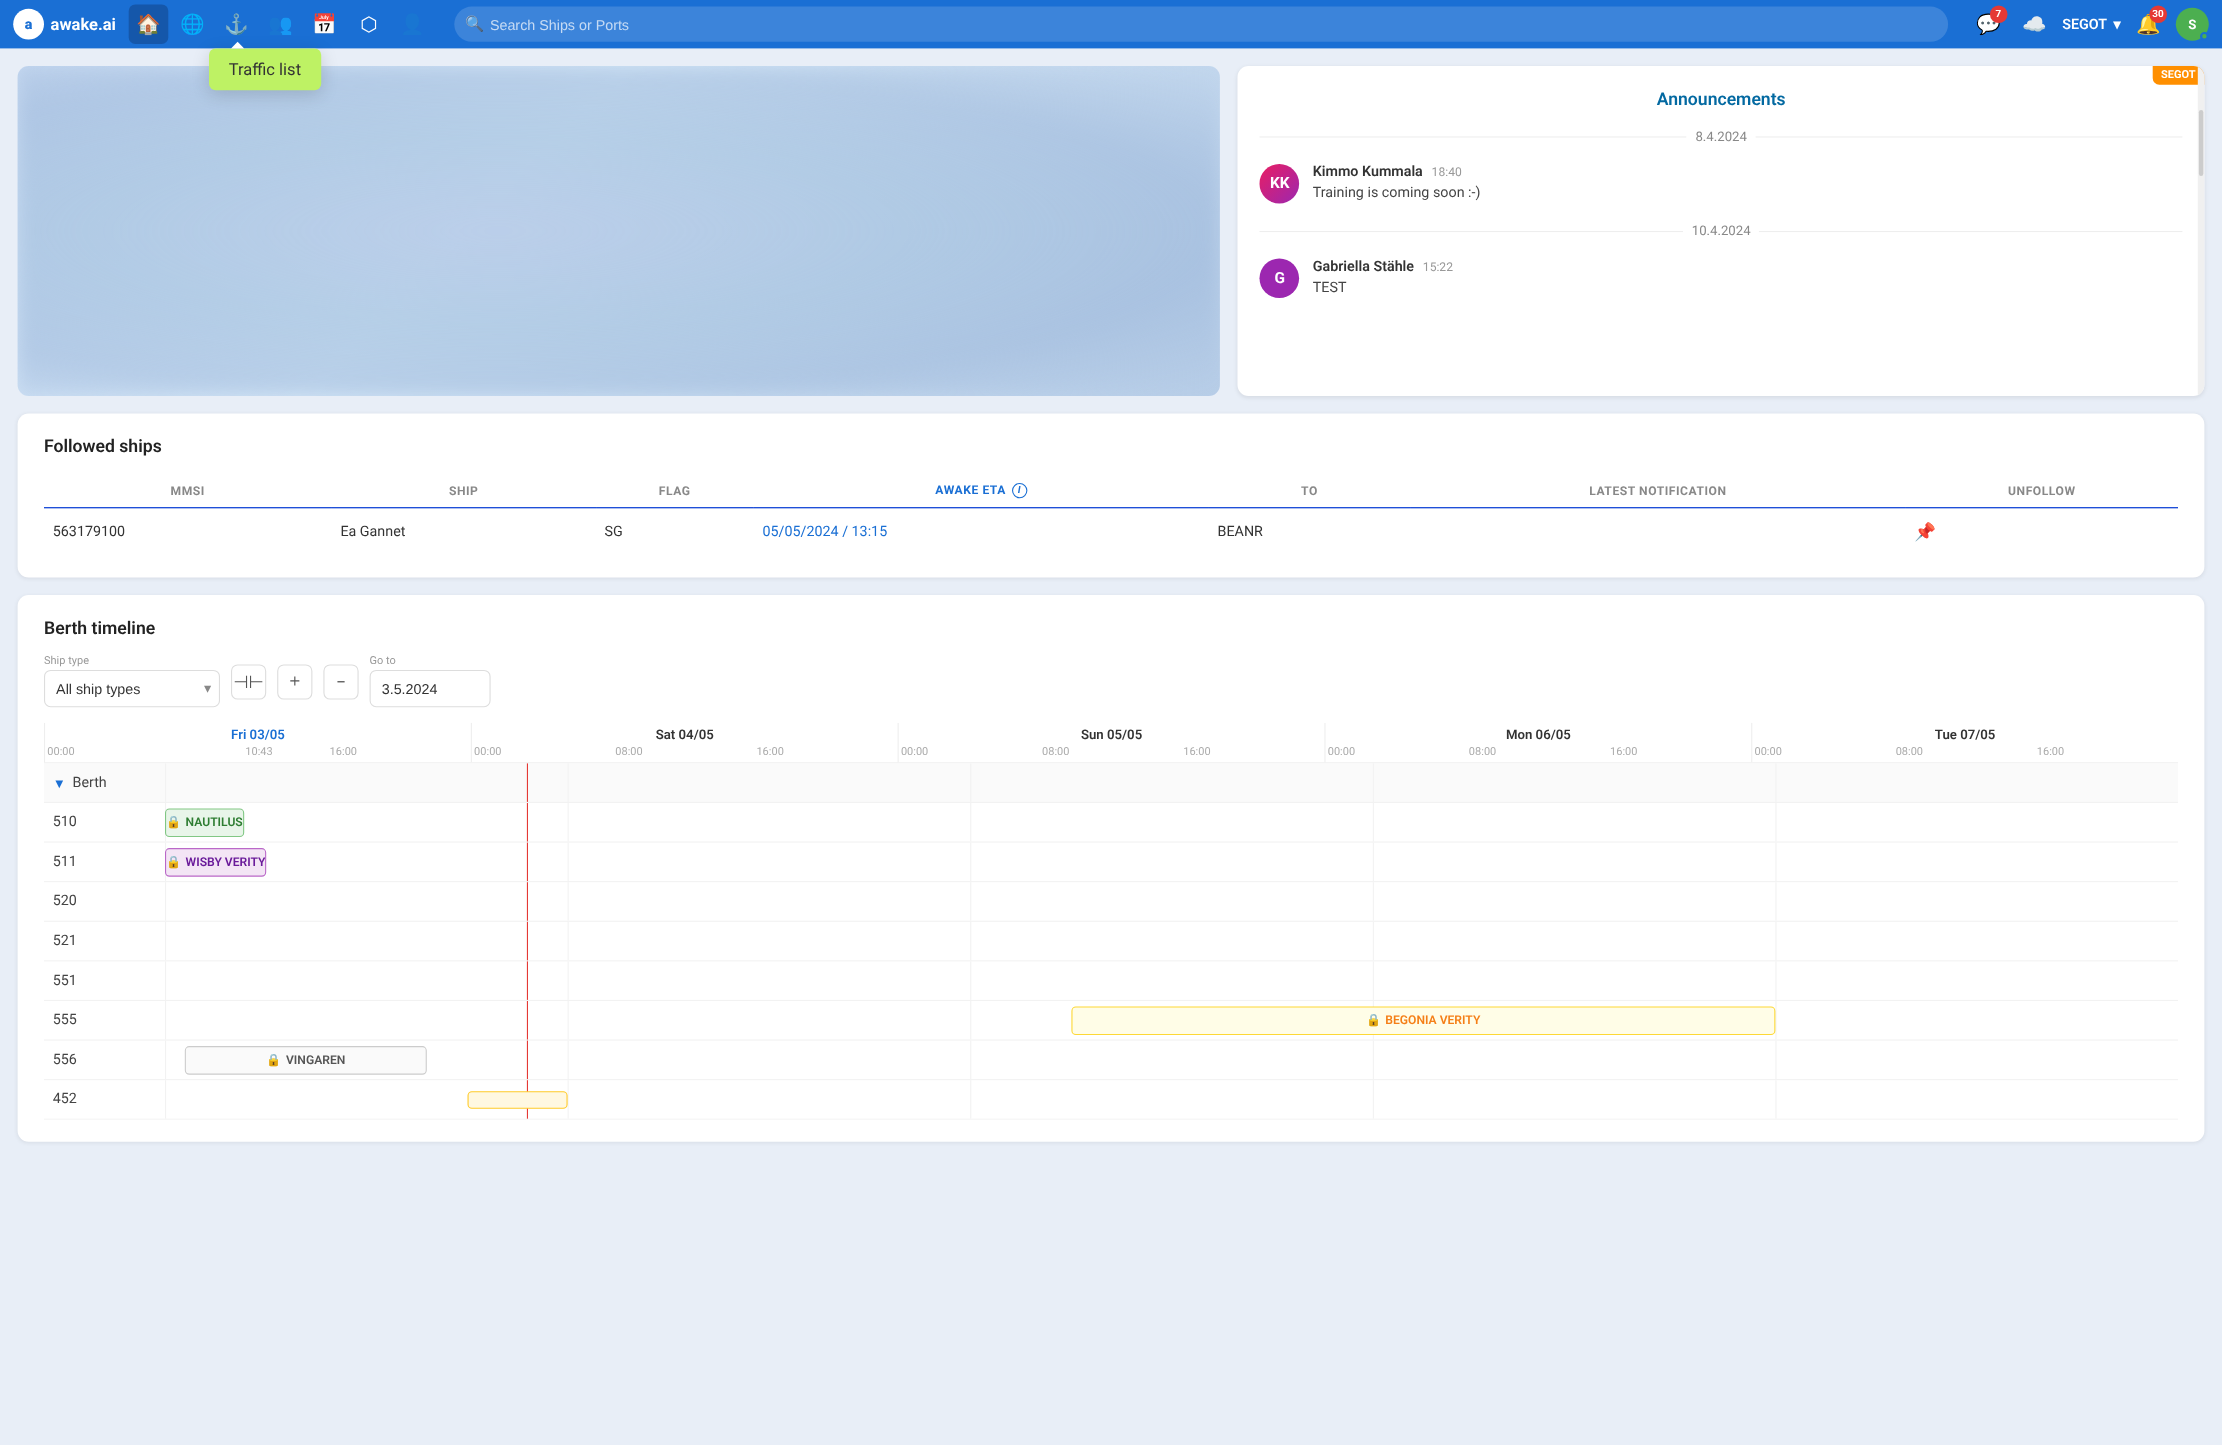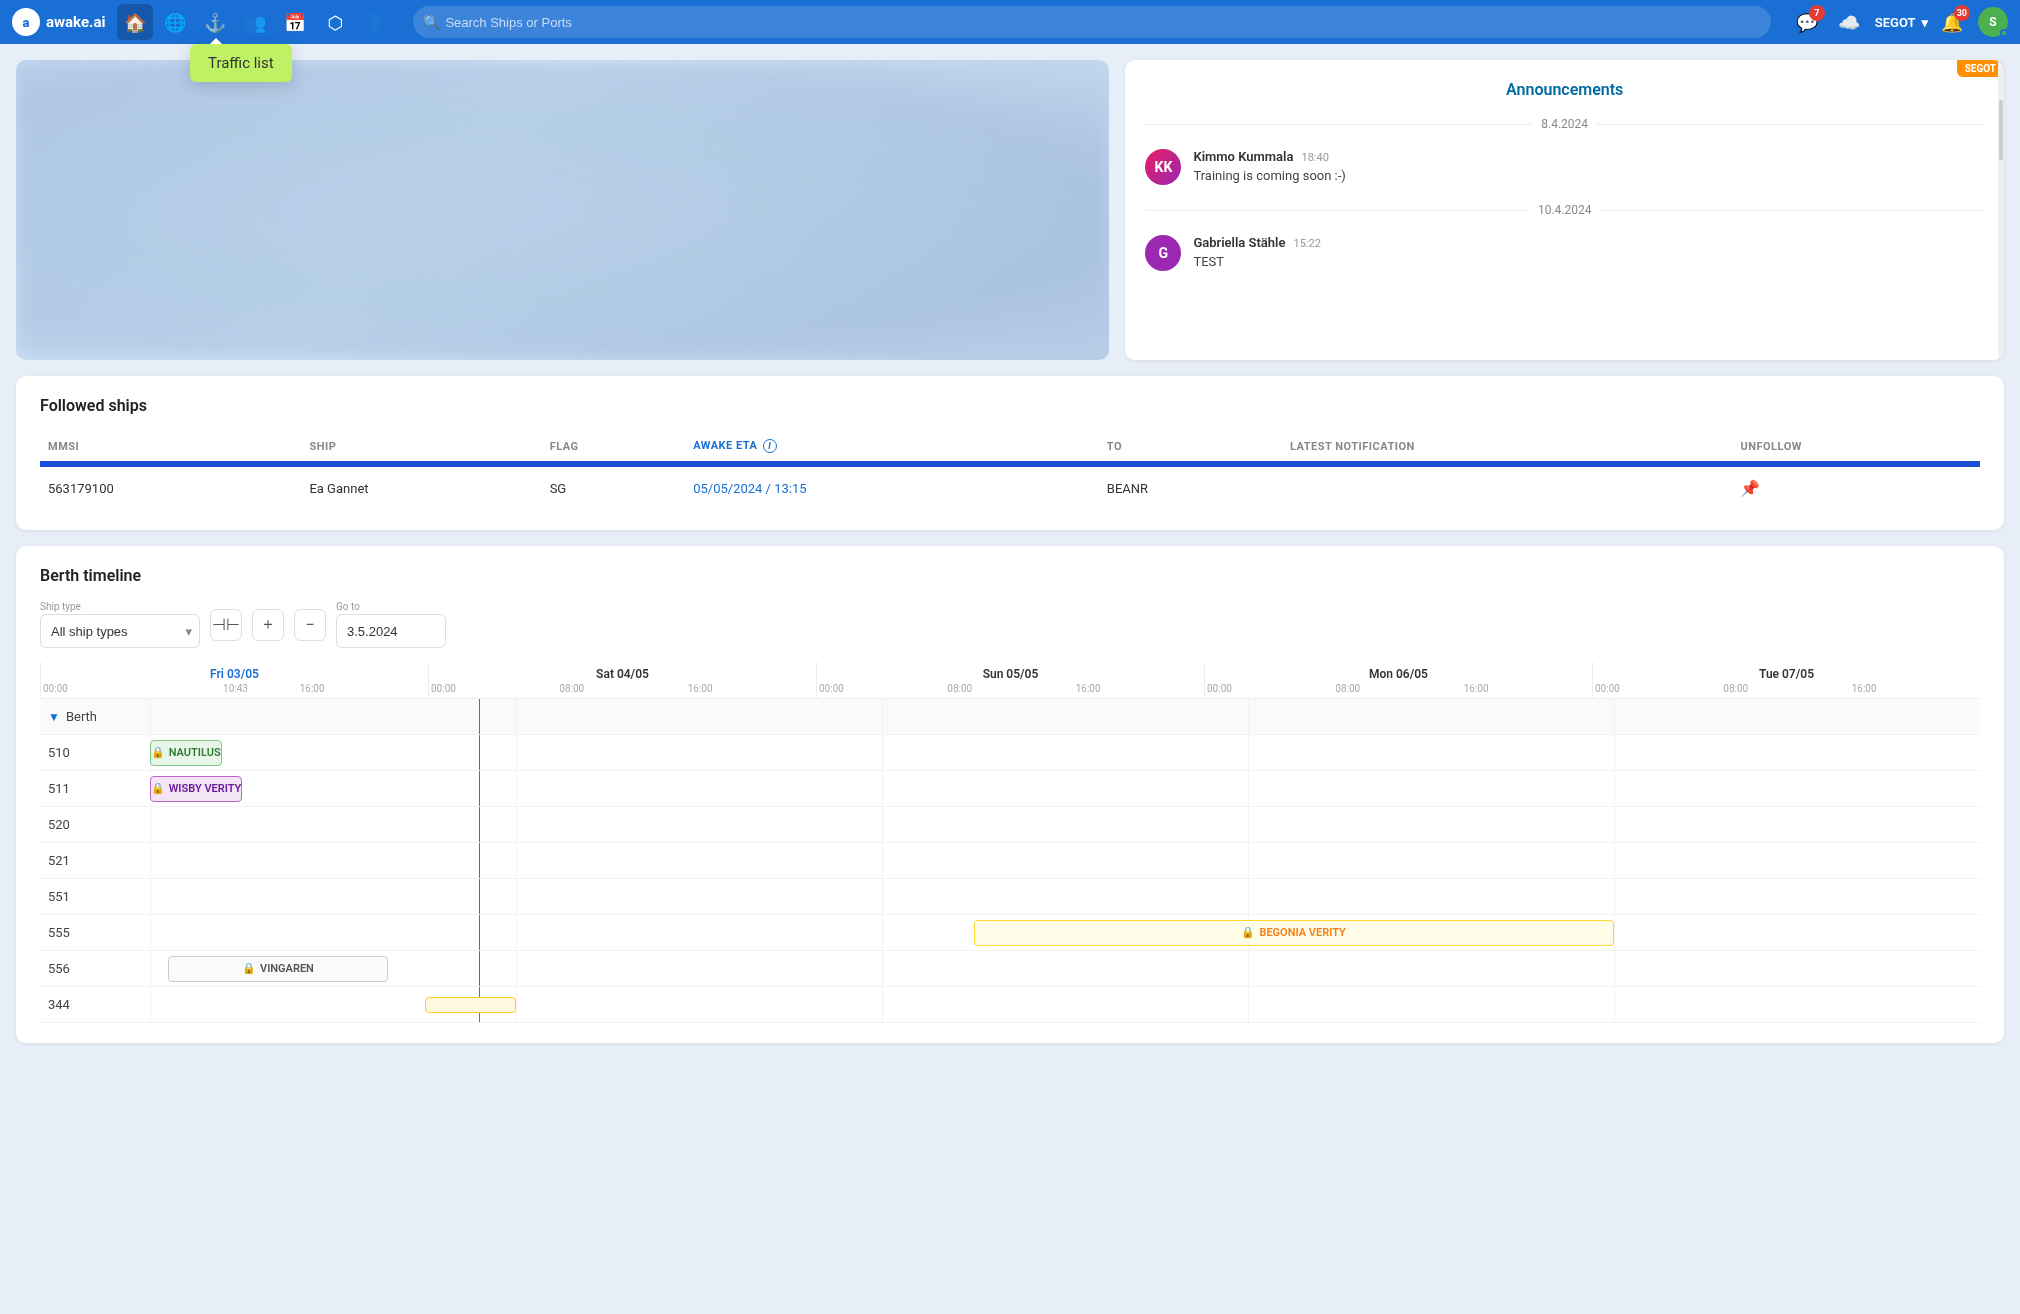--- a/index.html
+++ b/index.html
@@ -248,28 +248,28 @@
       box-shadow: 0 1px 4px rgba(0,0,0,0.07);
     }
     .card-title {
       font-size: 16px;
       font-weight: 600;
       color: #222;
       margin-bottom: 16px;
     }
     .table { width: 100%; border-collapse: collapse; }
     .table th {
-      text-align: left;
+      text-align: center;
       font-size: 11px;
       font-weight: 700;
       color: #888;
       text-transform: uppercase;
       letter-spacing: 0.5px;
       padding: 8px 8px;
-      border-bottom: 6px solid #1d4ed8;
+      border-bottom: 1px solid #1d4ed8;
     }
     .table td {
       padding: 12px 8px;
       font-size: 13px;
       color: #333;
     }
     .table tr:nth-child(even) td { background: #f8fafc; }
     .eta-link { color: #1a6fd4; text-decoration: none; }
     .info-icon {
       display: inline-flex; align-items: center; justify-content: center;
@@ -761,21 +761,21 @@
           <div class="now-line" style="left:18%;"></div>
 
           <div class="ship-block gray" style="left: 1%; width: calc(12%);">
             <span class="lock-icon">🔒</span>
             <span>VINGAREN</span>
           </div>
         </div>
       </div>
 
       <div class="berth-row">
-        <div class="berth-num">344</div>
+        <div class="berth-num">452</div>
         <div class="berth-timeline-area">
           <div class="timeline-grid-row">
             <div class="grid-cell"></div>
             <div class="grid-cell"></div>
             <div class="grid-cell"></div>
             <div class="grid-cell"></div>
             <div class="grid-cell"></div>
           </div>
           <div class="now-line" style="left:18%;"></div>
 

